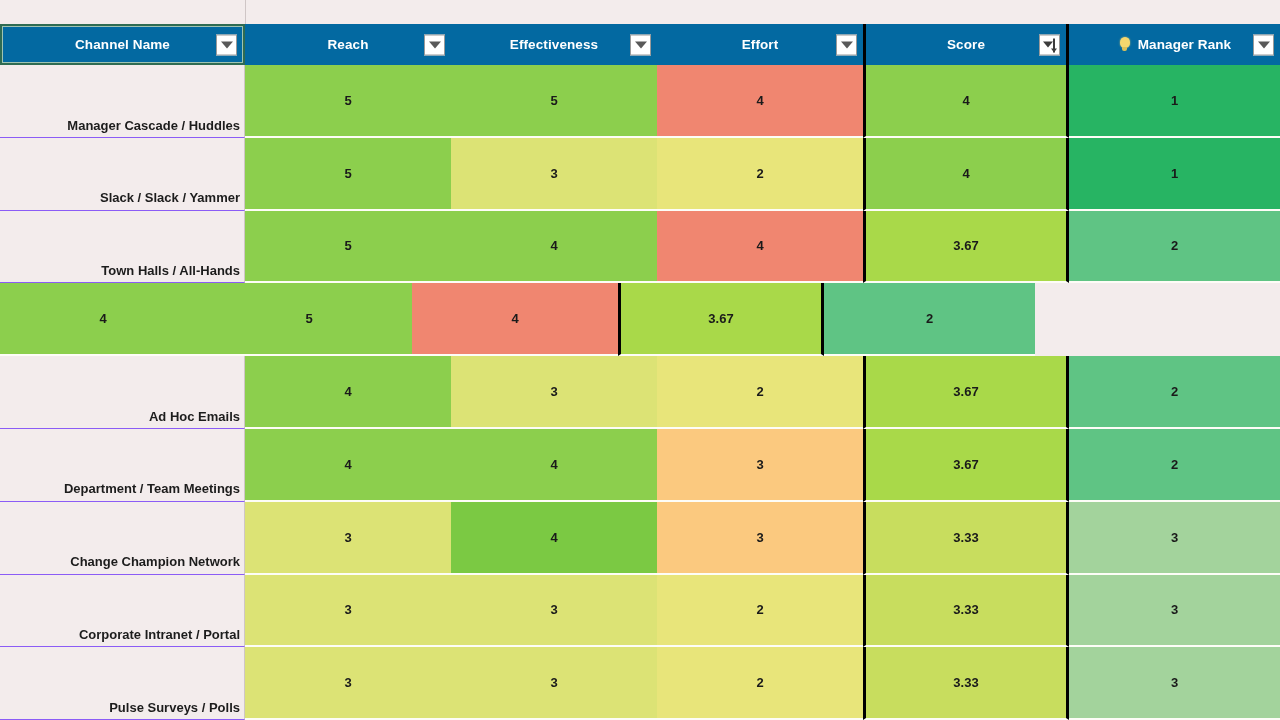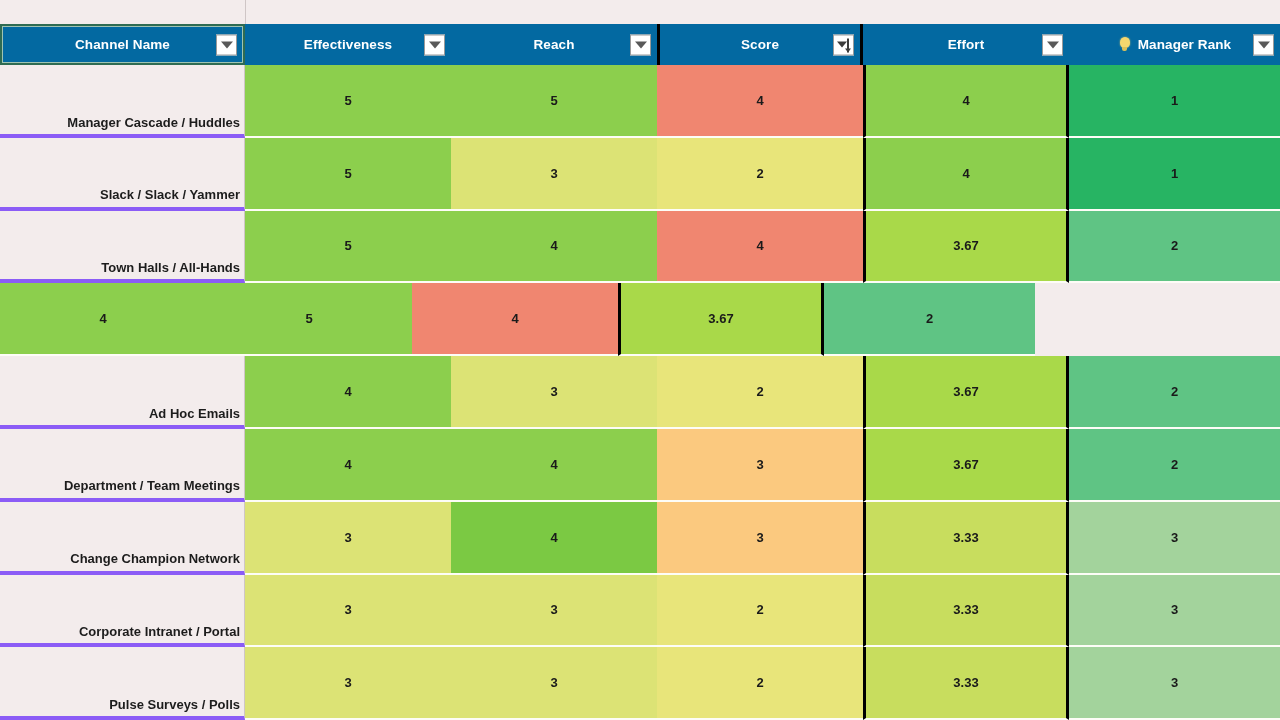--- a/index.html
+++ b/index.html
@@ -149,21 +149,21 @@
     position: relative;
   }
   .cell.namecell {
     background: #f3ecec;
     justify-content: flex-end;
     align-items: flex-end;
     padding: 0 4px 4px 0;
     font-size: 13px;
     font-weight: bold;
     color: #1c1c1c;
-    border-bottom: 4px solid #8b5cf6;
+    border-bottom: 1px solid #8b5cf6;
     border-right: 1px solid #cfc6c6;
     text-align: right;
     line-height: 1.1;
   }
   .cell.score-col {
     border-left: 3px solid #000;
     border-right: 3px solid #000;
   }
   .cell.rank-col { }
 </style>
@@ -177,42 +177,42 @@
   </div>
 
   <div class="header-row" id="header-row">
       <div class="hcell selected" style="width: 245px;">
         <span class="htext">Channel Name</span>
         <div class="filter-btn">
           <span class="tri"></span>
         </div>
       </div>
       <div class="hcell" style="width: 206px;">
+        <span class="htext">Reach</span>
+        <div class="filter-btn">
+          <span class="tri"></span>
+        </div>
+      </div>
+      <div class="hcell" style="width: 206px;">
         <span class="htext">Effectiveness</span>
         <div class="filter-btn">
           <span class="tri"></span>
         </div>
       </div>
       <div class="hcell" style="width: 206px;">
-        <span class="htext">Reach</span>
+        <span class="htext">Effort</span>
         <div class="filter-btn">
           <span class="tri"></span>
         </div>
       </div>
       <div class="hcell score-col" style="width: 206px;">
         <span class="htext">Score</span>
         <div class="filter-btn sorted">
           <span class="tri"></span>
           <span class="sortbar"></span>
-        </div>
-      </div>
-      <div class="hcell" style="width: 206px;">
-        <span class="htext">Effort</span>
-        <div class="filter-btn">
-          <span class="tri"></span>
         </div>
       </div>
       <div class="hcell" style="width: 211px;">
         <span class="bulb-icon">
           <span class="glass"></span>
           <span class="base"></span>
         </span>
         <span class="htext">Manager Rank</span>
         <div class="filter-btn">
           <span class="tri"></span>

